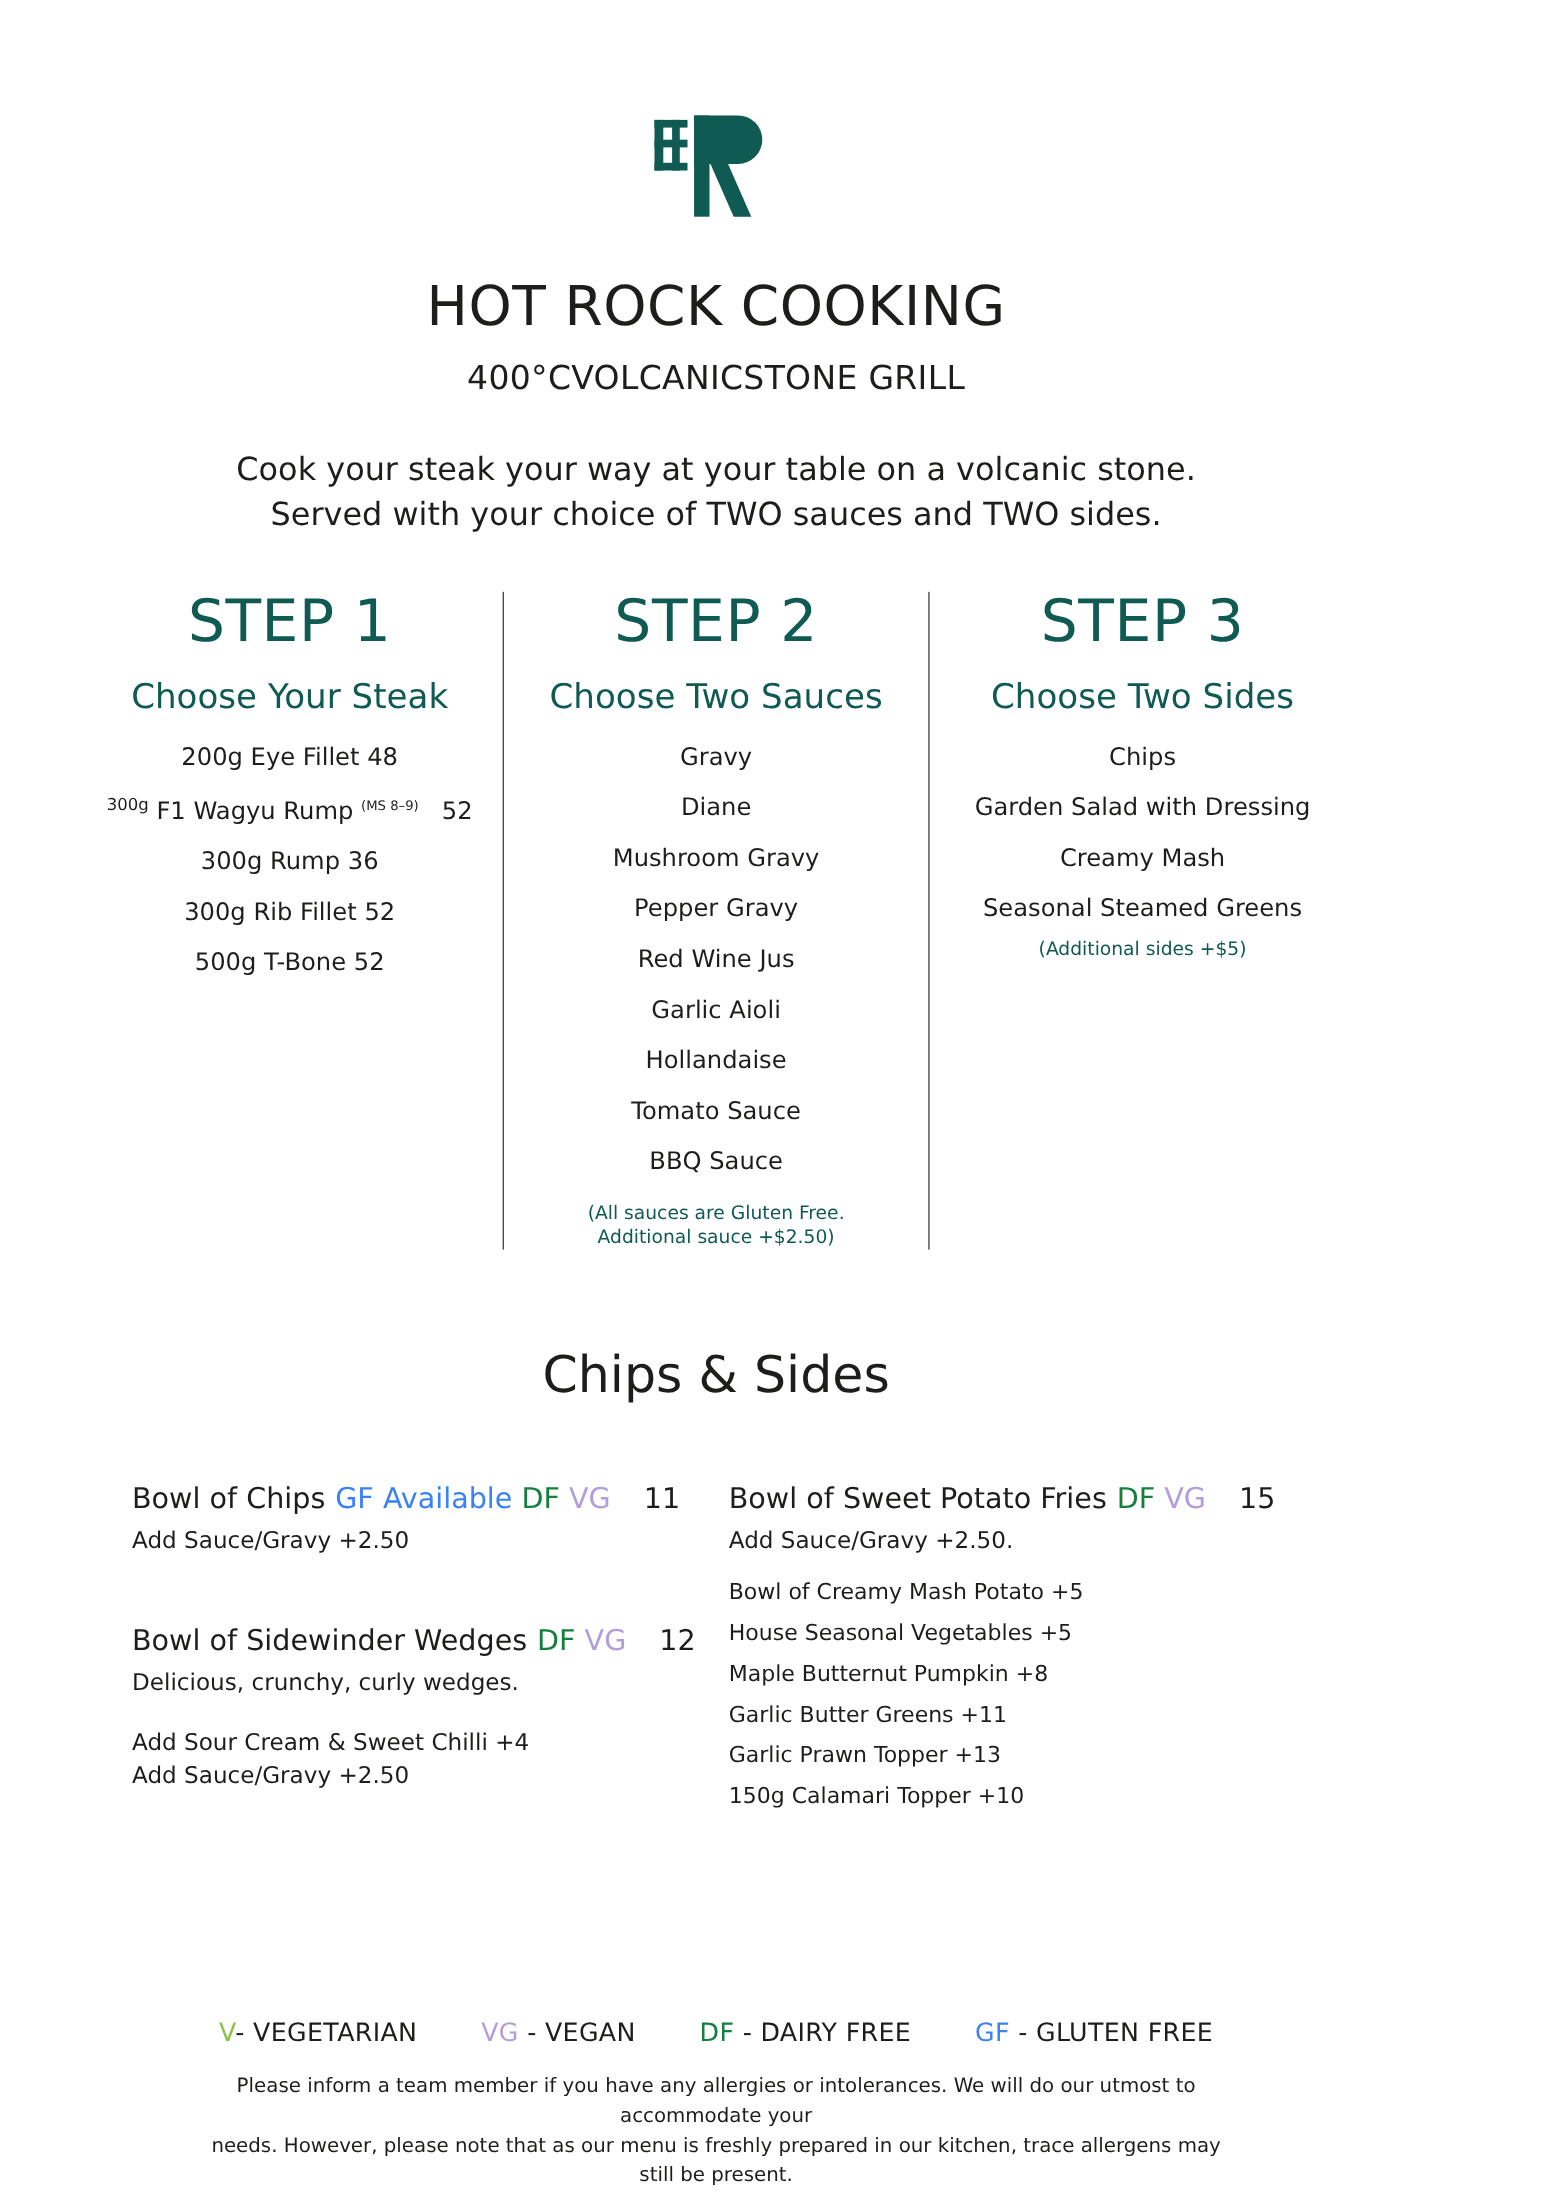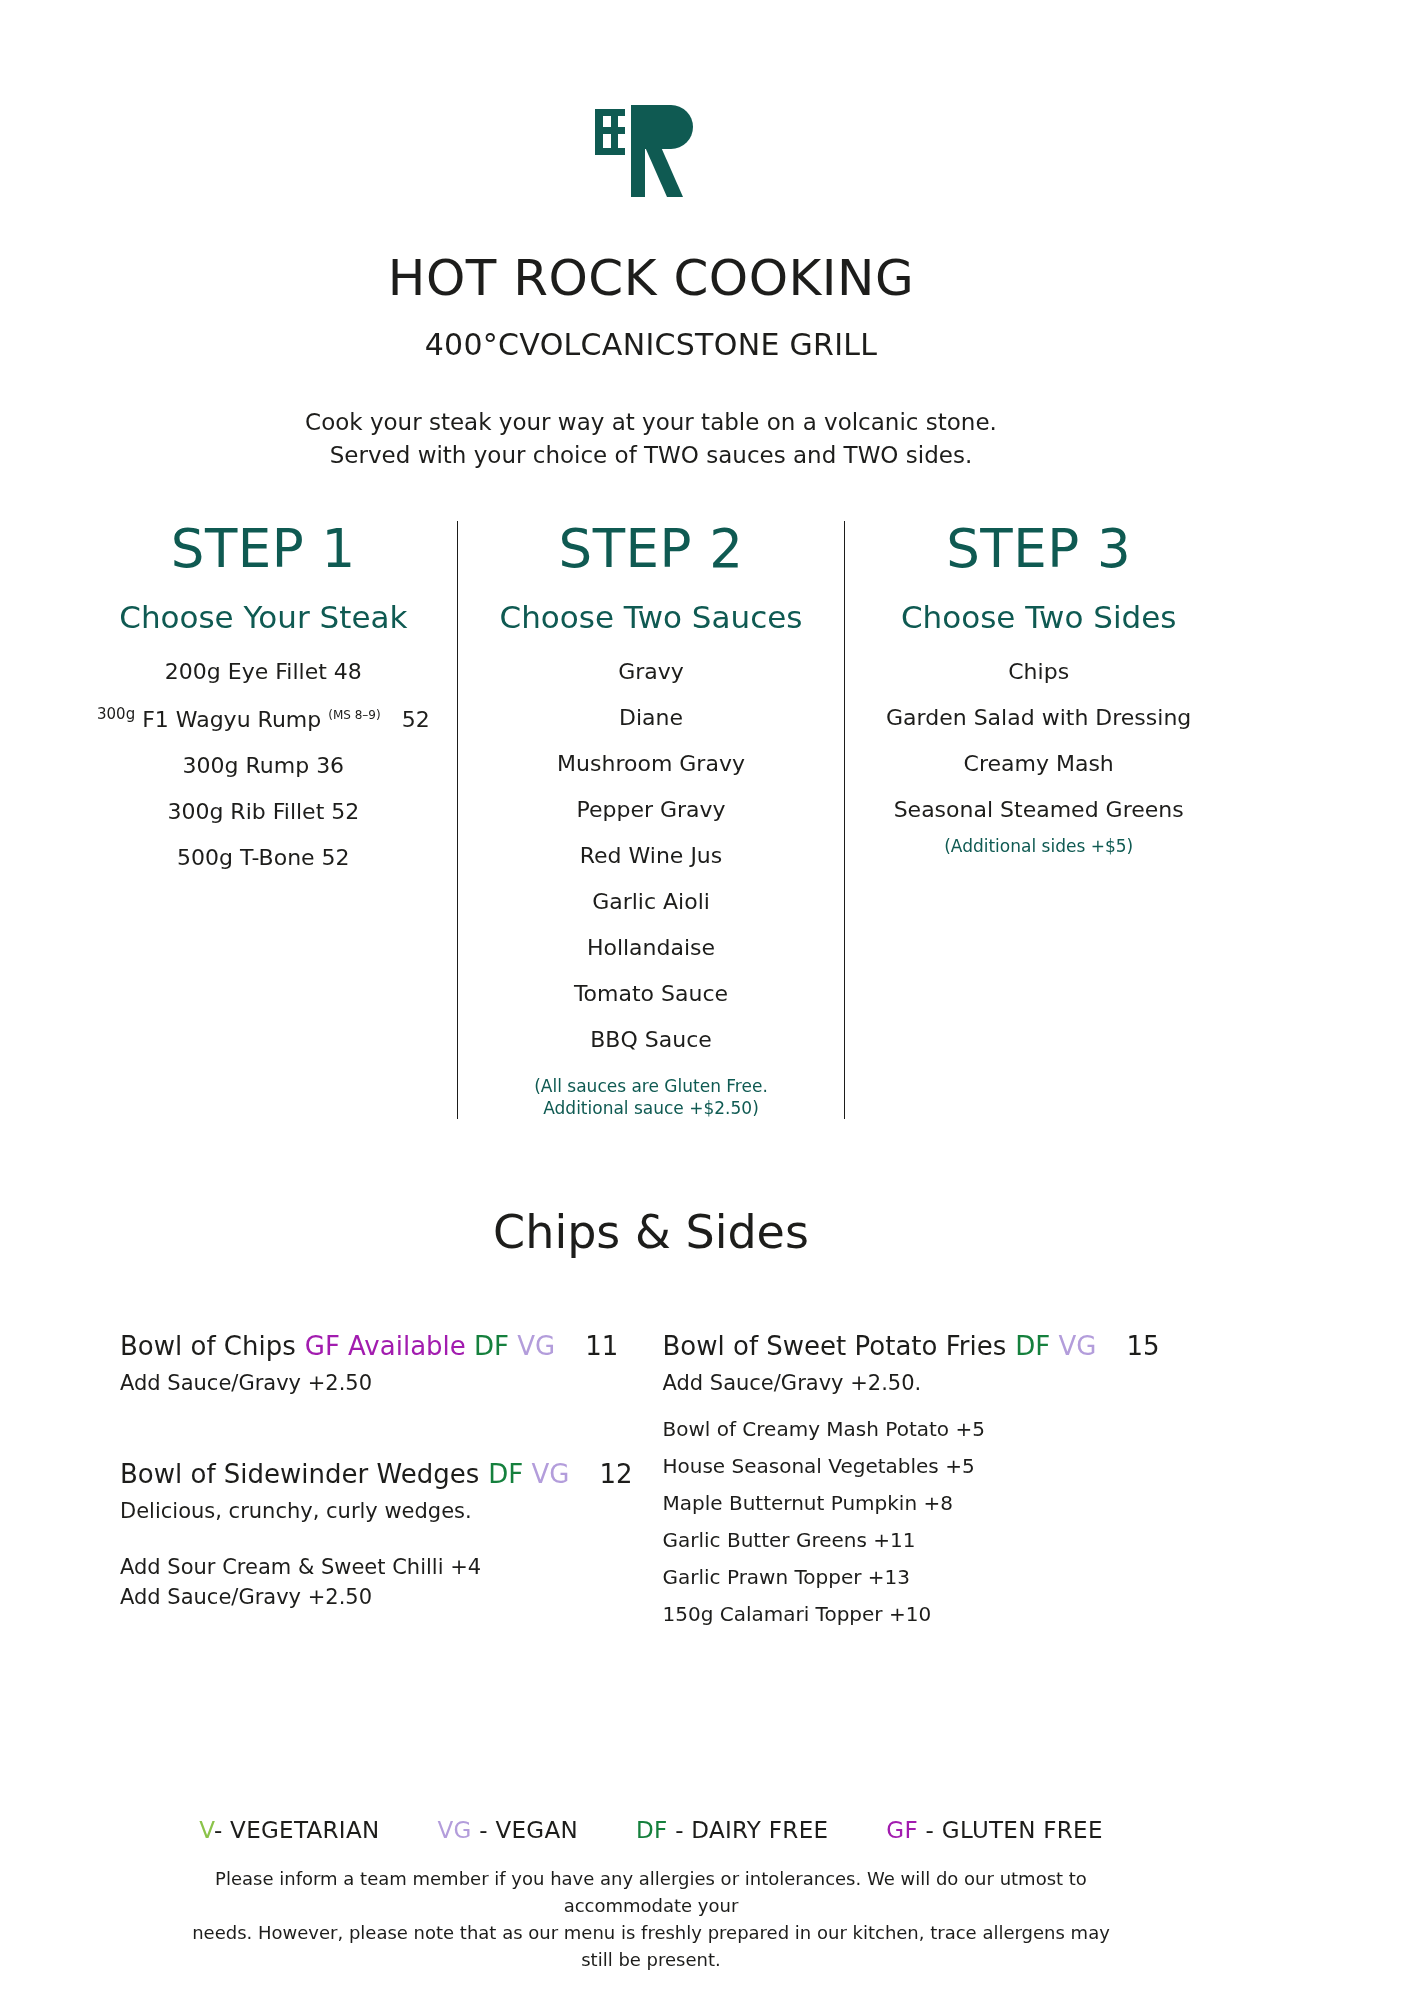--- a/index.html
+++ b/index.html
@@ -48,21 +48,21 @@
   .subtitle {
     text-align: center;
     font-size: 30px;
     font-weight: 400;
     letter-spacing: 0.3px;
     margin-top: 20px;
     color: #1d1d1b;
   }
   .intro {
     text-align: center;
-    font-size: 23px;
+    font-size: 29px;
     line-height: 1.42;
     margin-top: 44px;
     color: #1d1d1b;
   }
 
   
   .steps {
     display: flex;
     justify-content: center;
     margin-top: 50px;
@@ -163,21 +163,21 @@
     line-height: 1.45;
     color: #1d1d1b;
   }
   .addon-list { margin-top: 14px; }
   .addon-list .line {
     font-size: 20px;
     line-height: 1.85;
     color: #1d1d1b;
   }
 
-  .tag-gf { color: #a21caf; }
+  .tag-gf { color: #3b82f6; }
   .tag-df { color: #15803d; }
   .tag-vg { color: #b39ddb; }
   .tag-v  { color: #8bc34a; }
 
   
   .legend {
     display: flex;
     justify-content: center;
     gap: 58px;
     margin-top: 150px;

